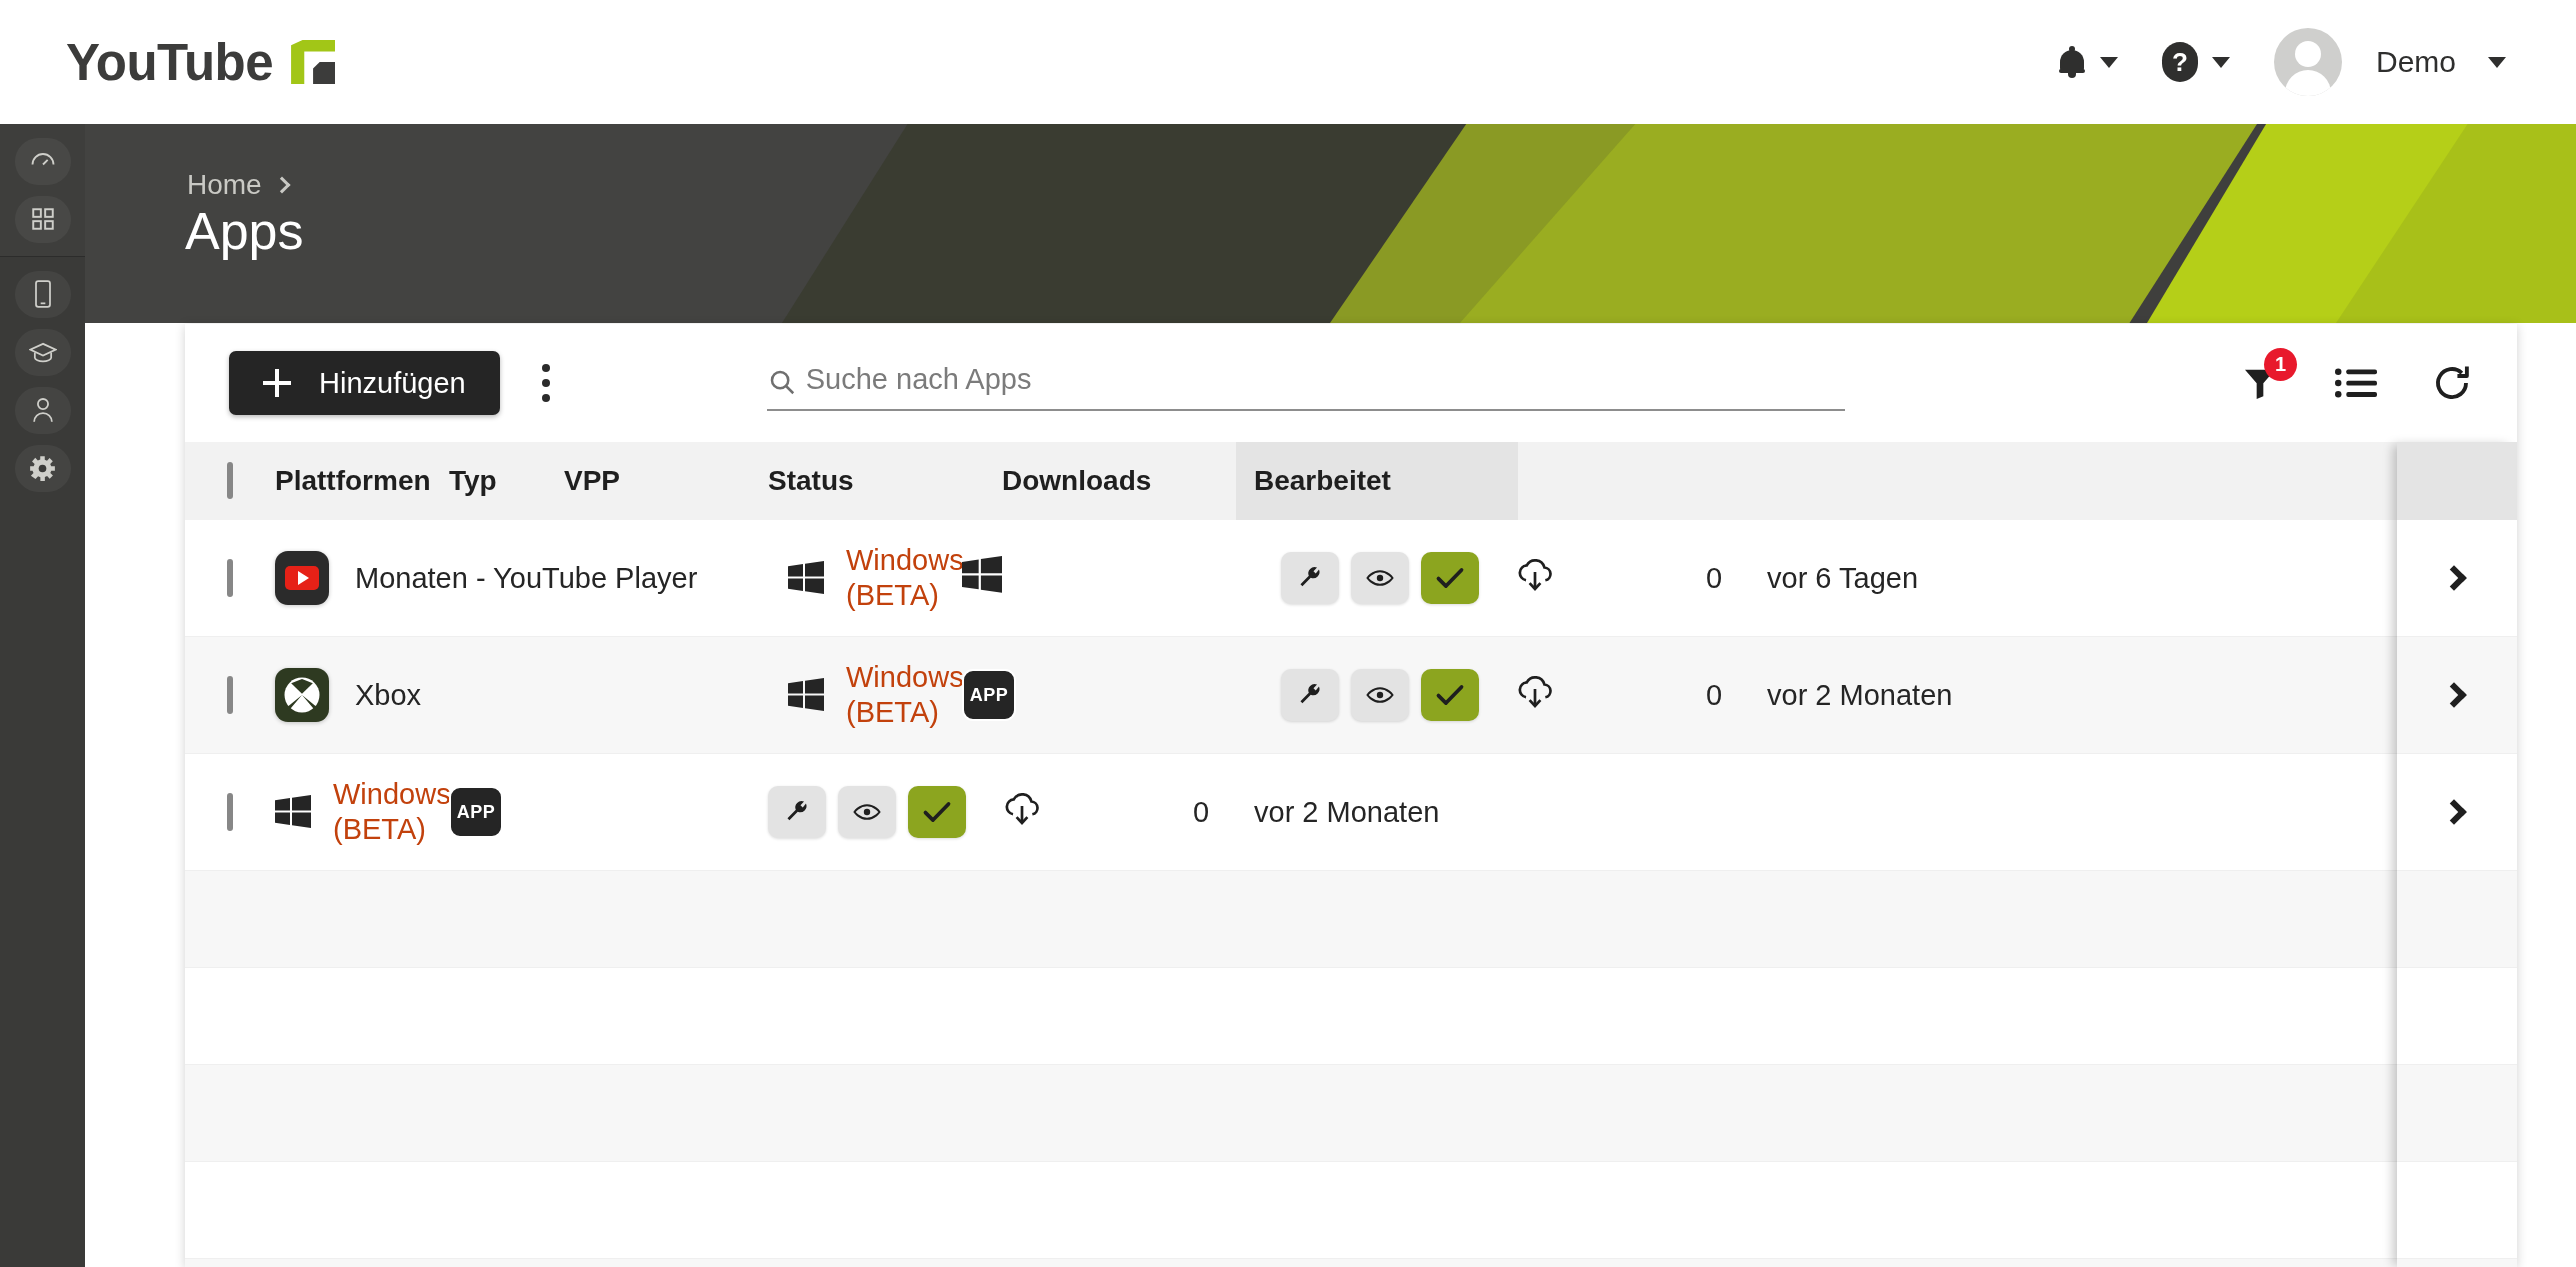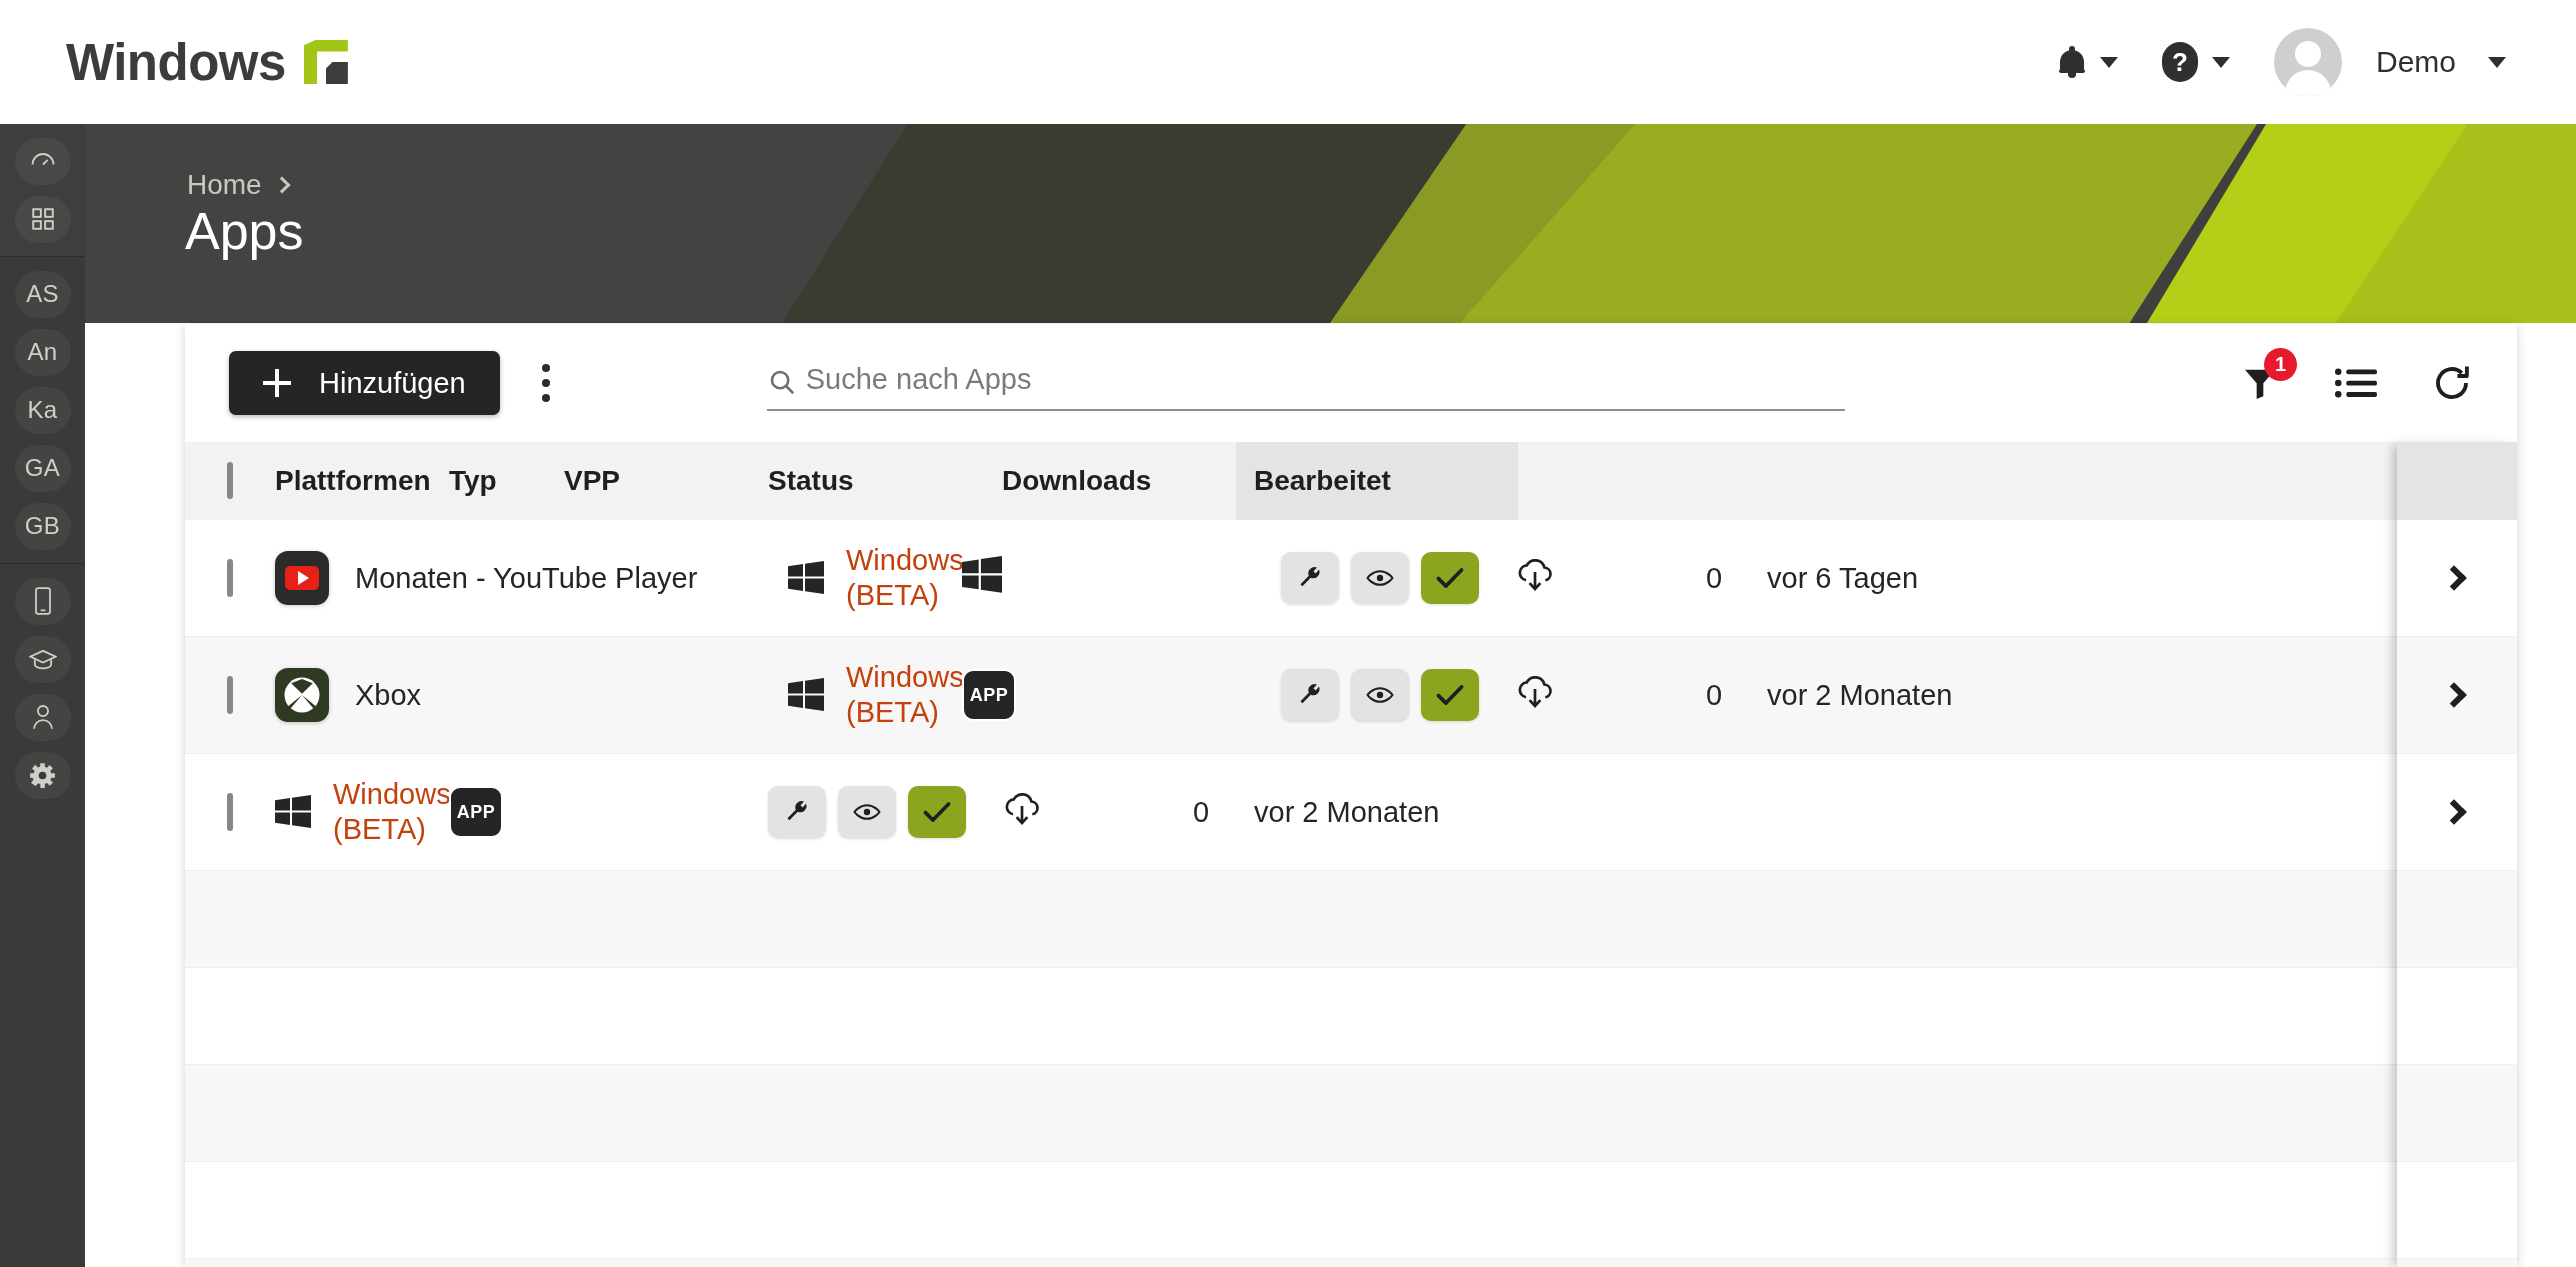--- a/index.html
+++ b/index.html
@@ -292,21 +292,21 @@
     border-right: 6px solid #1f1f1f; border-top: 6px solid #1f1f1f;
     transform: rotate(45deg); margin-left: -6px;
   }
   .col-hl { background: #e4e4e4; }
 </style>
 </head>
 <body>
 
 <div class="topbar">
   <div class="logo-wrap">
-    <span class="logo-text">Windows</span>
+    <span class="logo-text">YouTube</span>
     <span class="logo-mark">
       <span class="lm-green"></span>
         <span class="lm-dark"></span>
     </span>
   </div>
 
   <div class="topbar-right">
     <div class="tb-item">
       <span class="bell">
         <span class="b-top"></span>
@@ -346,37 +346,20 @@
         <svg width="26" height="26" viewBox="0 0 24 24" fill="none" stroke="#cfcfca" stroke-width="1.8">
           <rect x="3" y="3" width="7" height="7"></rect>
             <rect x="14" y="3" width="7" height="7"></rect>
           <rect x="3" y="14" width="7" height="7"></rect>
             <rect x="14" y="14" width="7" height="7"></rect>
         </svg>
       </span>
     </div>
   </div>
 
-  <div class="side-group">
-    <div class="side-item">
-      <span class="side-pill">AS</span>
-    </div>
-    <div class="side-item">
-      <span class="side-pill">An</span>
-    </div>
-    <div class="side-item">
-      <span class="side-pill">Ka</span>
-    </div>
-    <div class="side-item">
-      <span class="side-pill">GA</span>
-    </div>
-    <div class="side-item">
-      <span class="side-pill">GB</span>
-    </div>
-  </div>
 
   <div class="side-group">
     <div class="side-item">
       <span class="side-pill">
         <svg width="22" height="28" viewBox="0 0 16 24" fill="none" stroke="#cfcfca" stroke-width="1.5">
           <rect x="2" y="1" width="12" height="22" rx="2"></rect>
             <line x1="6" y1="20" x2="10" y2="20"></line>
         </svg>
       </span>
     </div>

